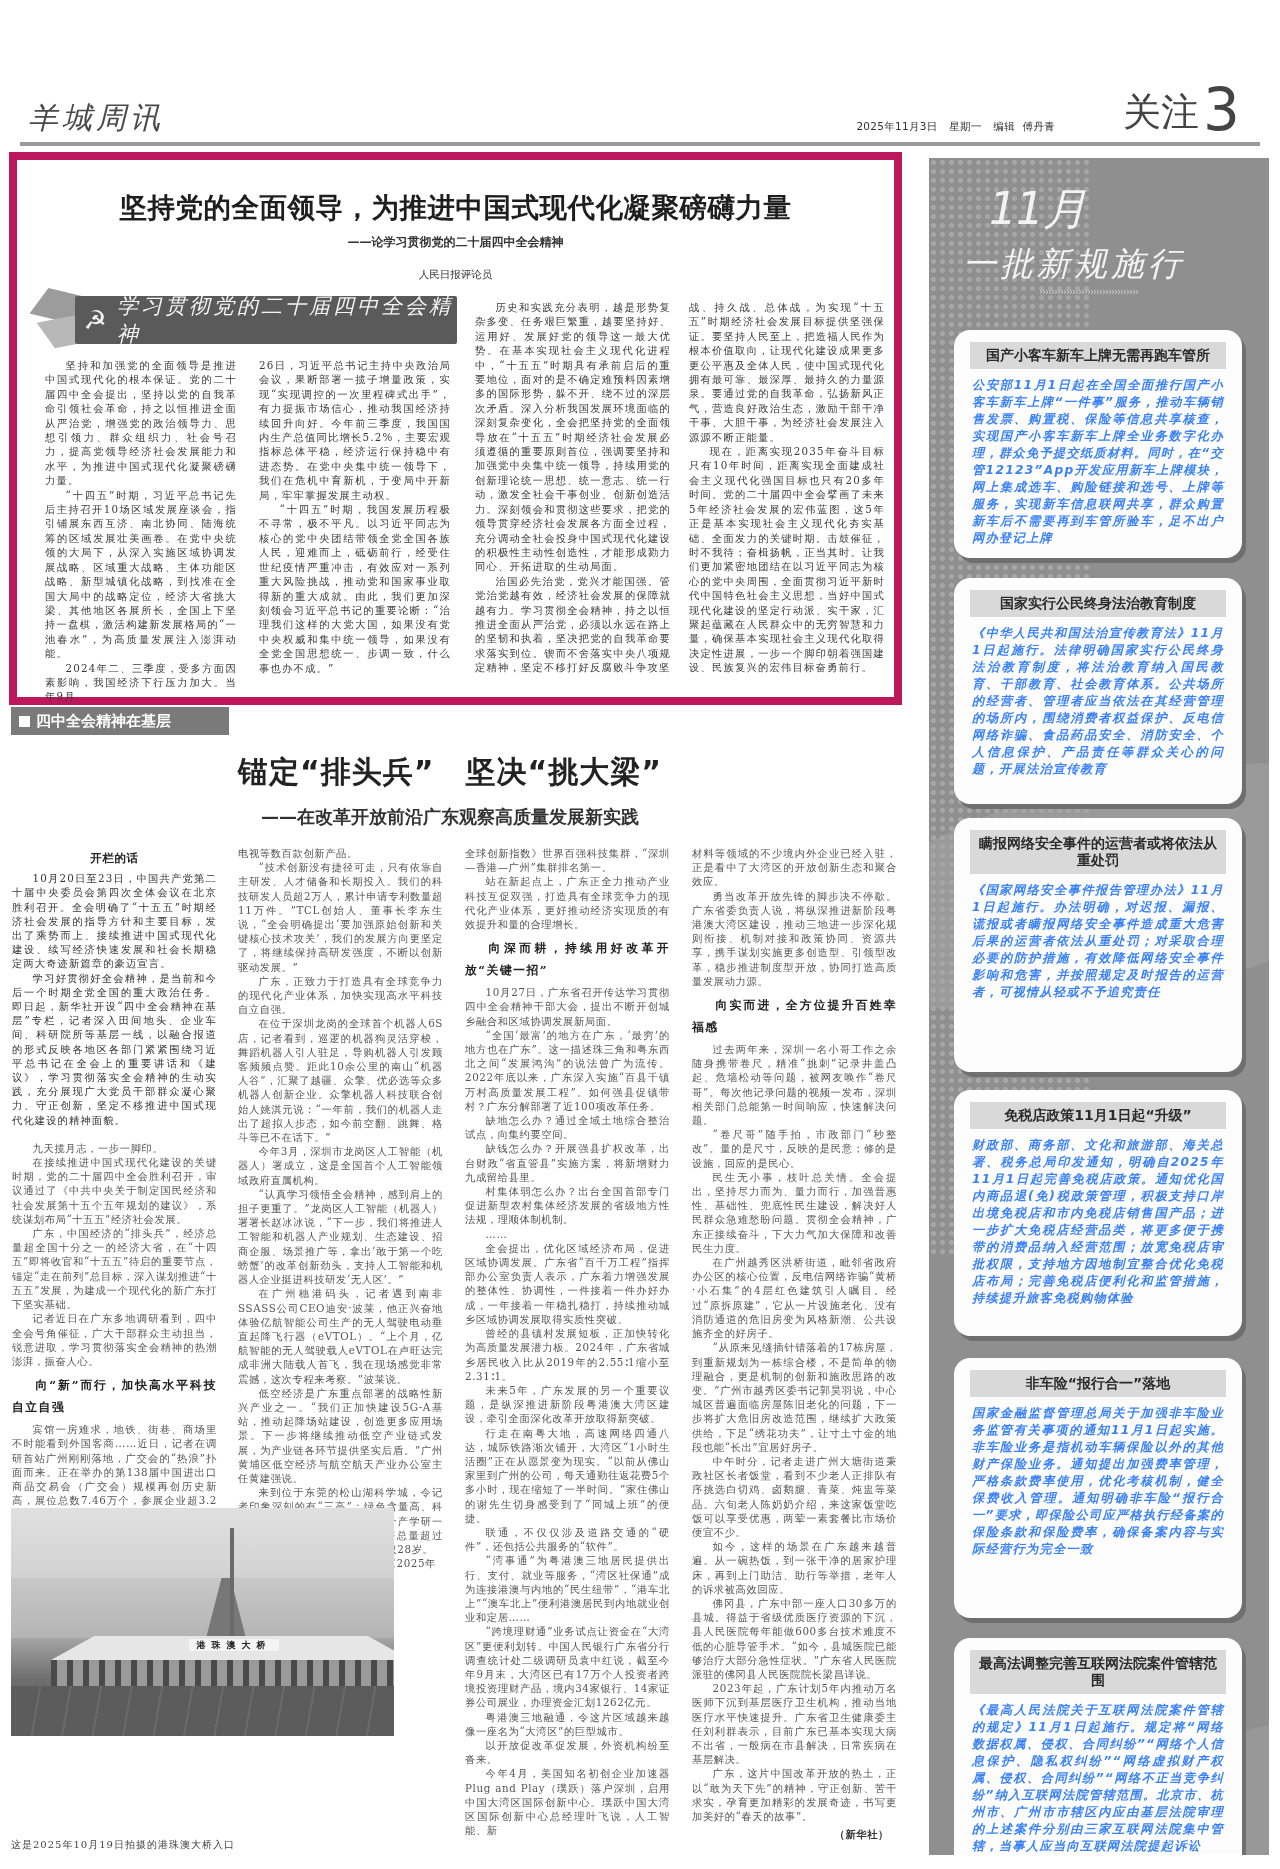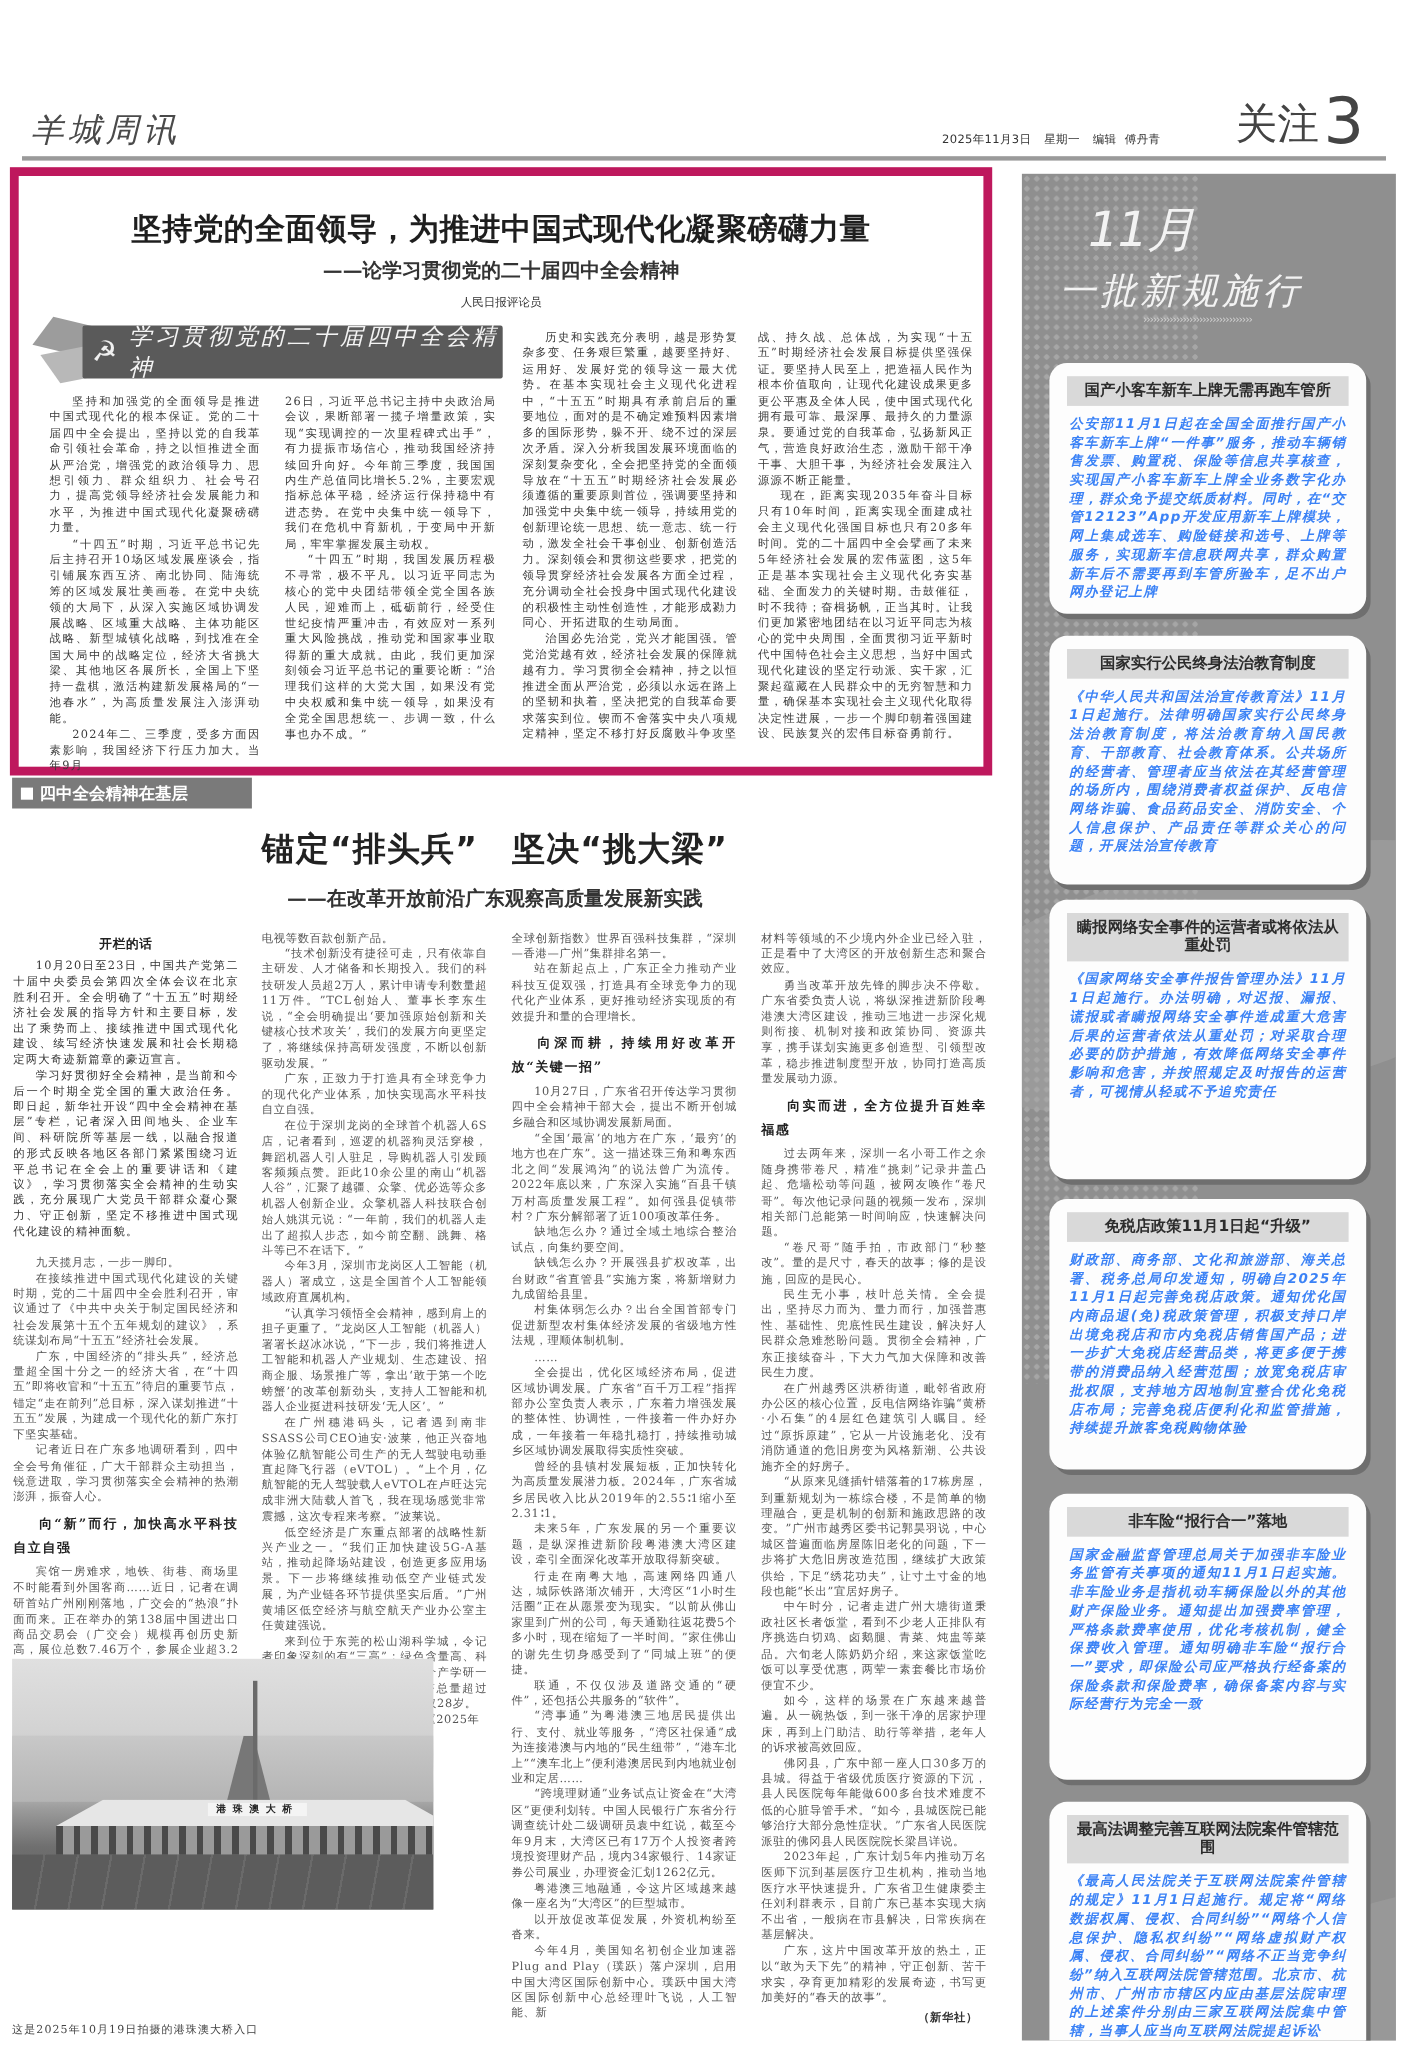--- a/index.html
+++ b/index.html
@@ -12,21 +12,21 @@
   .masthead .meta { position: absolute; right: 205px; top: 40px; font-family: "DejaVu Sans", sans-serif; font-size: 10.5px; color: #333; letter-spacing: 0.3px; }
   .masthead .meta span { margin-left: 8px; }
   .masthead .section { position: absolute; right: 20px; top: 2px; font-family: "DejaVu Sans", sans-serif; color: #444; }
   .masthead .section .word { font-size: 38px; vertical-align: bottom; }
   .masthead .section .num { font-size: 58px; line-height: 56px; vertical-align: bottom; margin-left: 4px; }
   .masthead .rule { position: absolute; left: 0; right: 0; bottom: -2px; height: 4px; background: #9a9a9a; }
 
   
   .lead { position: absolute; left: 9px; top: 152px; width: 893px; height: 553px; border: 8px solid #be185d; background: #fff; }
   .lead h1 { position: absolute; left: 0; right: 0; top: 30px; text-align: center; font-family: "DejaVu Sans", sans-serif; font-weight: bold; font-size: 27.5px; color: #1e1e1e; letter-spacing: 0.5px; }
-  .lead .subtitle { position: absolute; left: 0; right: 0; top: 74px; text-align: center; font-family: "DejaVu Serif", serif; font-weight: bold; font-size: 18px; color: #333; }
+  .lead .subtitle { position: absolute; left: 0; right: 0; top: 74px; text-align: center; font-family: "DejaVu Serif", serif; font-weight: bold; font-size: 12px; color: #333; }
   .lead .byline { position: absolute; left: 0; right: 0; top: 108px; text-align: center; font-family: "DejaVu Sans", sans-serif; font-size: 10.5px; color: #333; }
   .banner { position: absolute; left: 14px; top: 128px; width: 430px; height: 62px; }
   .banner .ribbon1 { position: absolute; left: 4px; top: 6px; width: 60px; height: 26px; background: #9c9c9c; transform: skewX(-28deg) rotate(12deg); }
   .banner .ribbon2 { position: absolute; left: 12px; top: 30px; width: 52px; height: 26px; background: #b8b8b8; transform: skewX(28deg) rotate(-10deg); }
   .banner .bar { position: absolute; left: 44px; top: 8px; width: 382px; height: 48px; background: #5a5a5a; border-radius: 2px; display: flex; align-items: center; }
   .banner .emblem { width: 34px; height: 34px; margin-left: 4px; color: #f0f0f0; font-size: 26px; line-height: 34px; text-align: center; }
   .banner .btext { font-family: "DejaVu Serif", serif; font-style: italic; font-size: 21px; color: #f4f4f4; letter-spacing: 3px; margin-left: 6px; }
 
   .col { position: absolute; font-size: 10.3px; line-height: 14.4px; color: #3a3a3a; text-align: justify; letter-spacing: 1.2px; }
   .col p { text-indent: 2em; }
@@ -189,21 +189,21 @@
     <p>粤港澳三地融通，令这片区域越来越像一座名为“大湾区”的巨型城市。</p>
     <p>以开放促改革促发展，外资机构纷至沓来。</p>
     <p>今年4月，美国知名初创企业加速器Plug and Play（璞跃）落户深圳，启用中国大湾区国际创新中心。璞跃中国大湾区国际创新中心总经理叶飞说，人工智能、新</p>
   </div>
 
   <div class="fcol f4">
     <p style="text-indent:0">材料等领域的不少境内外企业已经入驻，正是看中了大湾区的开放创新生态和聚合效应。</p>
     <p>勇当改革开放先锋的脚步决不停歇。广东省委负责人说，将纵深推进新阶段粤港澳大湾区建设，推动三地进一步深化规则衔接、机制对接和政策协同、资源共享，携手谋划实施更多创造型、引领型改革，稳步推进制度型开放，协同打造高质量发展动力源。</p>
     <h3>向实而进，全方位提升百姓幸福感</h3>
     <p>过去两年来，深圳一名小哥工作之余随身携带卷尺，精准“挑刺”记录井盖凸起、危墙松动等问题，被网友唤作“卷尺哥”。每次他记录问题的视频一发布，深圳相关部门总能第一时间响应，快速解决问题。</p>
-    <p>“卷尺哥”随手拍，市政部门“秒整改”。量的是尺寸，春天的故事；修的是设施，回应的是民心。</p>
+    <p>“卷尺哥”随手拍，市政部门“秒整改”。量的是尺寸，反映的是民意；修的是设施，回应的是民心。</p>
     <p>民生无小事，枝叶总关情。全会提出，坚持尽力而为、量力而行，加强普惠性、基础性、兜底性民生建设，解决好人民群众急难愁盼问题。贯彻全会精神，广东正接续奋斗，下大力气加大保障和改善民生力度。</p>
     <p>在广州越秀区洪桥街道，毗邻省政府办公区的核心位置，反电信网络诈骗“黄桥·小石集”的4层红色建筑引人瞩目。经过“原拆原建”，它从一片设施老化、没有消防通道的危旧房变为风格新潮、公共设施齐全的好房子。</p>
     <p>“从原来见缝插针错落着的17栋房屋，到重新规划为一栋综合楼，不是简单的物理融合，更是机制的创新和施政思路的改变。”广州市越秀区委书记郭昊羽说，中心城区普遍面临房屋陈旧老化的问题，下一步将扩大危旧房改造范围，继续扩大政策供给，下足“绣花功夫”，让寸土寸金的地段也能“长出”宜居好房子。</p>
     <p>中午时分，记者走进广州大塘街道秉政社区长者饭堂，看到不少老人正排队有序挑选白切鸡、卤鹅腿、青菜、炖盅等菜品。六旬老人陈奶奶介绍，来这家饭堂吃饭可以享受优惠，两荤一素套餐比市场价便宜不少。</p>
     <p>如今，这样的场景在广东越来越普遍。从一碗热饭，到一张干净的居家护理床，再到上门助洁、助行等举措，老年人的诉求被高效回应。</p>
     <p>佛冈县，广东中部一座人口30多万的县城。得益于省级优质医疗资源的下沉，县人民医院每年能做600多台技术难度不低的心脏导管手术。“如今，县城医院已能够治疗大部分急性症状。”广东省人民医院派驻的佛冈县人民医院院长梁昌详说。</p>
     <p>2023年起，广东计划5年内推动万名医师下沉到基层医疗卫生机构，推动当地医疗水平快速提升。广东省卫生健康委主任刘利群表示，目前广东已基本实现大病不出省，一般病在市县解决，日常疾病在基层解决。</p>
     <p>广东，这片中国改革开放的热土，正以“敢为天下先”的精神，守正创新、苦干求实，孕育更加精彩的发展奇迹，书写更加美好的“春天的故事”。</p>
     <p class="credit">（新华社）</p>
   </div>

